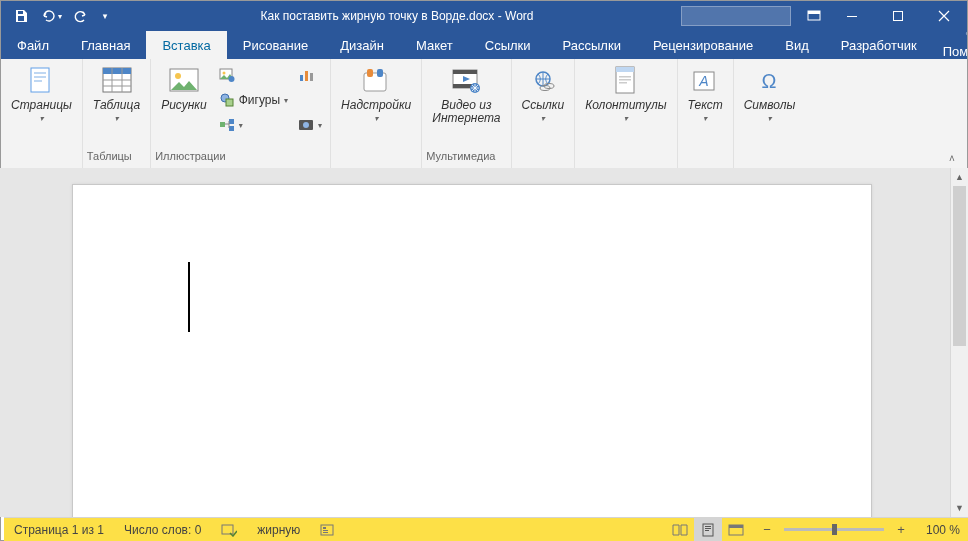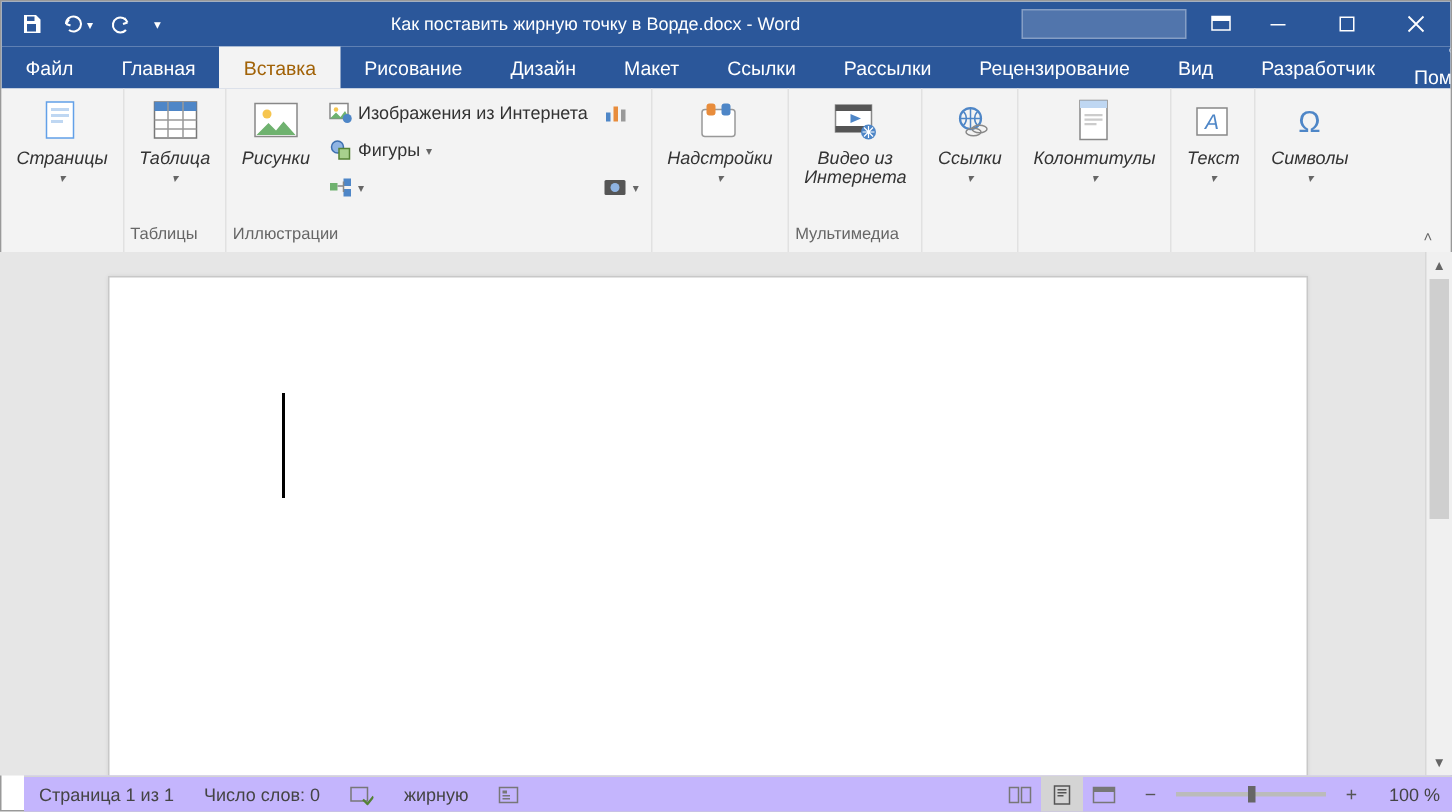--- a/index.html
+++ b/index.html
@@ -11,21 +11,21 @@
 .titlebar .qat-btn { width: 28px; height: 26px; display: flex; align-items: center; justify-content: center; cursor: pointer; }
 .titlebar .title-center { flex: 1; text-align: center; white-space: nowrap; }
 .titlebar .user-box { width: 110px; height: 20px; background: rgba(255,255,255,0.18); border: 1px solid rgba(255,255,255,0.3); margin-right: 8px; }
 .titlebar .win-controls { display: flex; }
 .titlebar .win-btn { width: 46px; height: 30px; display: flex; align-items: center; justify-content: center; cursor: pointer; }
 .ribbon-display-btn { width: 30px; height: 30px; display: flex; align-items: center; justify-content: center; cursor: pointer; }
 
 
 .tabs-row { height: 28px; background: #2b579a; display: flex; align-items: stretch; color: #fff; font-size: 13px; }
 .tab { padding: 0 16px; display: flex; align-items: center; cursor: pointer; white-space: nowrap; }
-.tab.active { background: #f3f3f3; color: #a16207; }
+.tab.active { background: #f3f3f3; color: #0369a1; }
 .tabs-row .spacer { flex: 1; }
 .tell-me { display: flex; align-items: center; gap: 6px; padding: 0 10px; cursor: text; flex-direction: column; }
 .share-btn { width: 36px; display: flex; align-items: center; justify-content: center; cursor: pointer; }
 
 
 .ribbon { height: 110px; background: #f3f3f3; border-bottom: 1px solid #d4d4d4; display: flex; position: relative; }
 .rgroup { display: flex; flex-direction: column; border-right: 1px solid #e1e1e1; padding: 2px 4px 0 4px; }
 .rgroup .body { flex: 1; display: flex; align-items: flex-start; gap: 2px; }
 .rgroup .label { height: 18px; font-size: 11px; color: #666; text-align: left; padding-bottom: 2px; }
 .bigbtn { display: flex; flex-direction: column; align-items: center; justify-content: flex-start; padding: 4px 6px 2px 6px; cursor: pointer; min-width: 46px; gap: 2px; }
@@ -39,21 +39,21 @@
 
 
 .doc-area { position: absolute; top: 168px; left: 0; right: 0; bottom: 24px; background: #e6e6e6; overflow: hidden; }
 .page { position: absolute; top: 16px; left: 72px; width: 800px; height: 820px; background: #fff; border: 1px solid #c8c8c8; box-shadow: 0 0 3px rgba(0,0,0,0.08); }
 .cursor { position: absolute; top: 77px; left: 115px; width: 1.5px; height: 70px; background: #000; }
 .vscroll { position: absolute; right: 0; top: 0; bottom: 0; width: 18px; background: #f0f0f0; border-left: 1px solid #d8d8d8; }
 .vscroll .upbtn, .vscroll .dnbtn { height: 18px; display: flex; align-items: center; justify-content: center; font-size: 9px; color: #666; cursor: pointer; }
 .vscroll .thumb { position: absolute; top: 18px; left: 2px; right: 2px; height: 160px; background: #cfcfcf; cursor: pointer; }
 
 
-.statusbar { position: absolute; bottom: 0; left: 16px; right: 0; height: 24px; background: #c4b5fd; border-top: 1px solid #d4d4d4; display: flex; align-items: center; font-size: 12px; color: #444; }
+.statusbar { position: absolute; bottom: 0; left: 4px; right: 0; height: 24px; background: #fde047; border-top: 1px solid #d4d4d4; display: flex; align-items: center; font-size: 12px; color: #444; }
 .statusbar .cell { padding: 0 10px; height: 100%; display: flex; align-items: center; gap: 6px; cursor: pointer; }
 .statusbar .spacer { flex: 1; }
 .view-btn { width: 28px; height: 100%; display: flex; align-items: center; justify-content: center; cursor: pointer; }
 .view-btn.active { background: #d4d4d4; }
 .zoom-slider { display: flex; align-items: center; gap: 8px; padding: 0 8px; }
 .slider-track { width: 100px; height: 3px; background: #bbb; position: relative; cursor: pointer; }
 .slider-thumb { position: absolute; top: -4px; left: 48px; width: 5px; height: 11px; background: #666; }
 .zoom-btn { width: 18px; height: 18px; display: flex; align-items: center; justify-content: center; cursor: pointer; font-size: 13px; color: #555; }
 .zoom-level { padding: 0 8px; cursor: pointer; }
 
@@ -200,21 +200,20 @@
       <div class="smallstack">
         <div class="smallrow">
           <span class="sic">
               <svg width="16" height="16" viewBox="0 0 16 16">
                 <rect x="1" y="2" width="12" height="10" fill="#fff" stroke="#888"></rect>
                 <circle cx="5" cy="6" r="1.5" fill="#f6c54f"></circle>
                 <path d="M1 12l4-4 3 3 3-4 3 5z" fill="#6fb26f"></path>
                 <circle cx="12.5" cy="12" r="3" fill="#4e86c7"></circle>
               </svg>
             </span>
-          <span>Изображения из Интернета</span>
         </div>
         <div class="smallrow">
           <span class="sic">
               <svg width="16" height="16" viewBox="0 0 16 16">
                 <circle cx="6" cy="6" r="4" fill="#8fb4e3" stroke="#3d6faf"></circle>
                 <rect x="7" y="7" width="7" height="7" fill="#a8d08d" stroke="#548235"></rect>
               </svg>
             </span>
           <span>Фигуры</span>
           <span class="dropdown-caret">▾</span>

